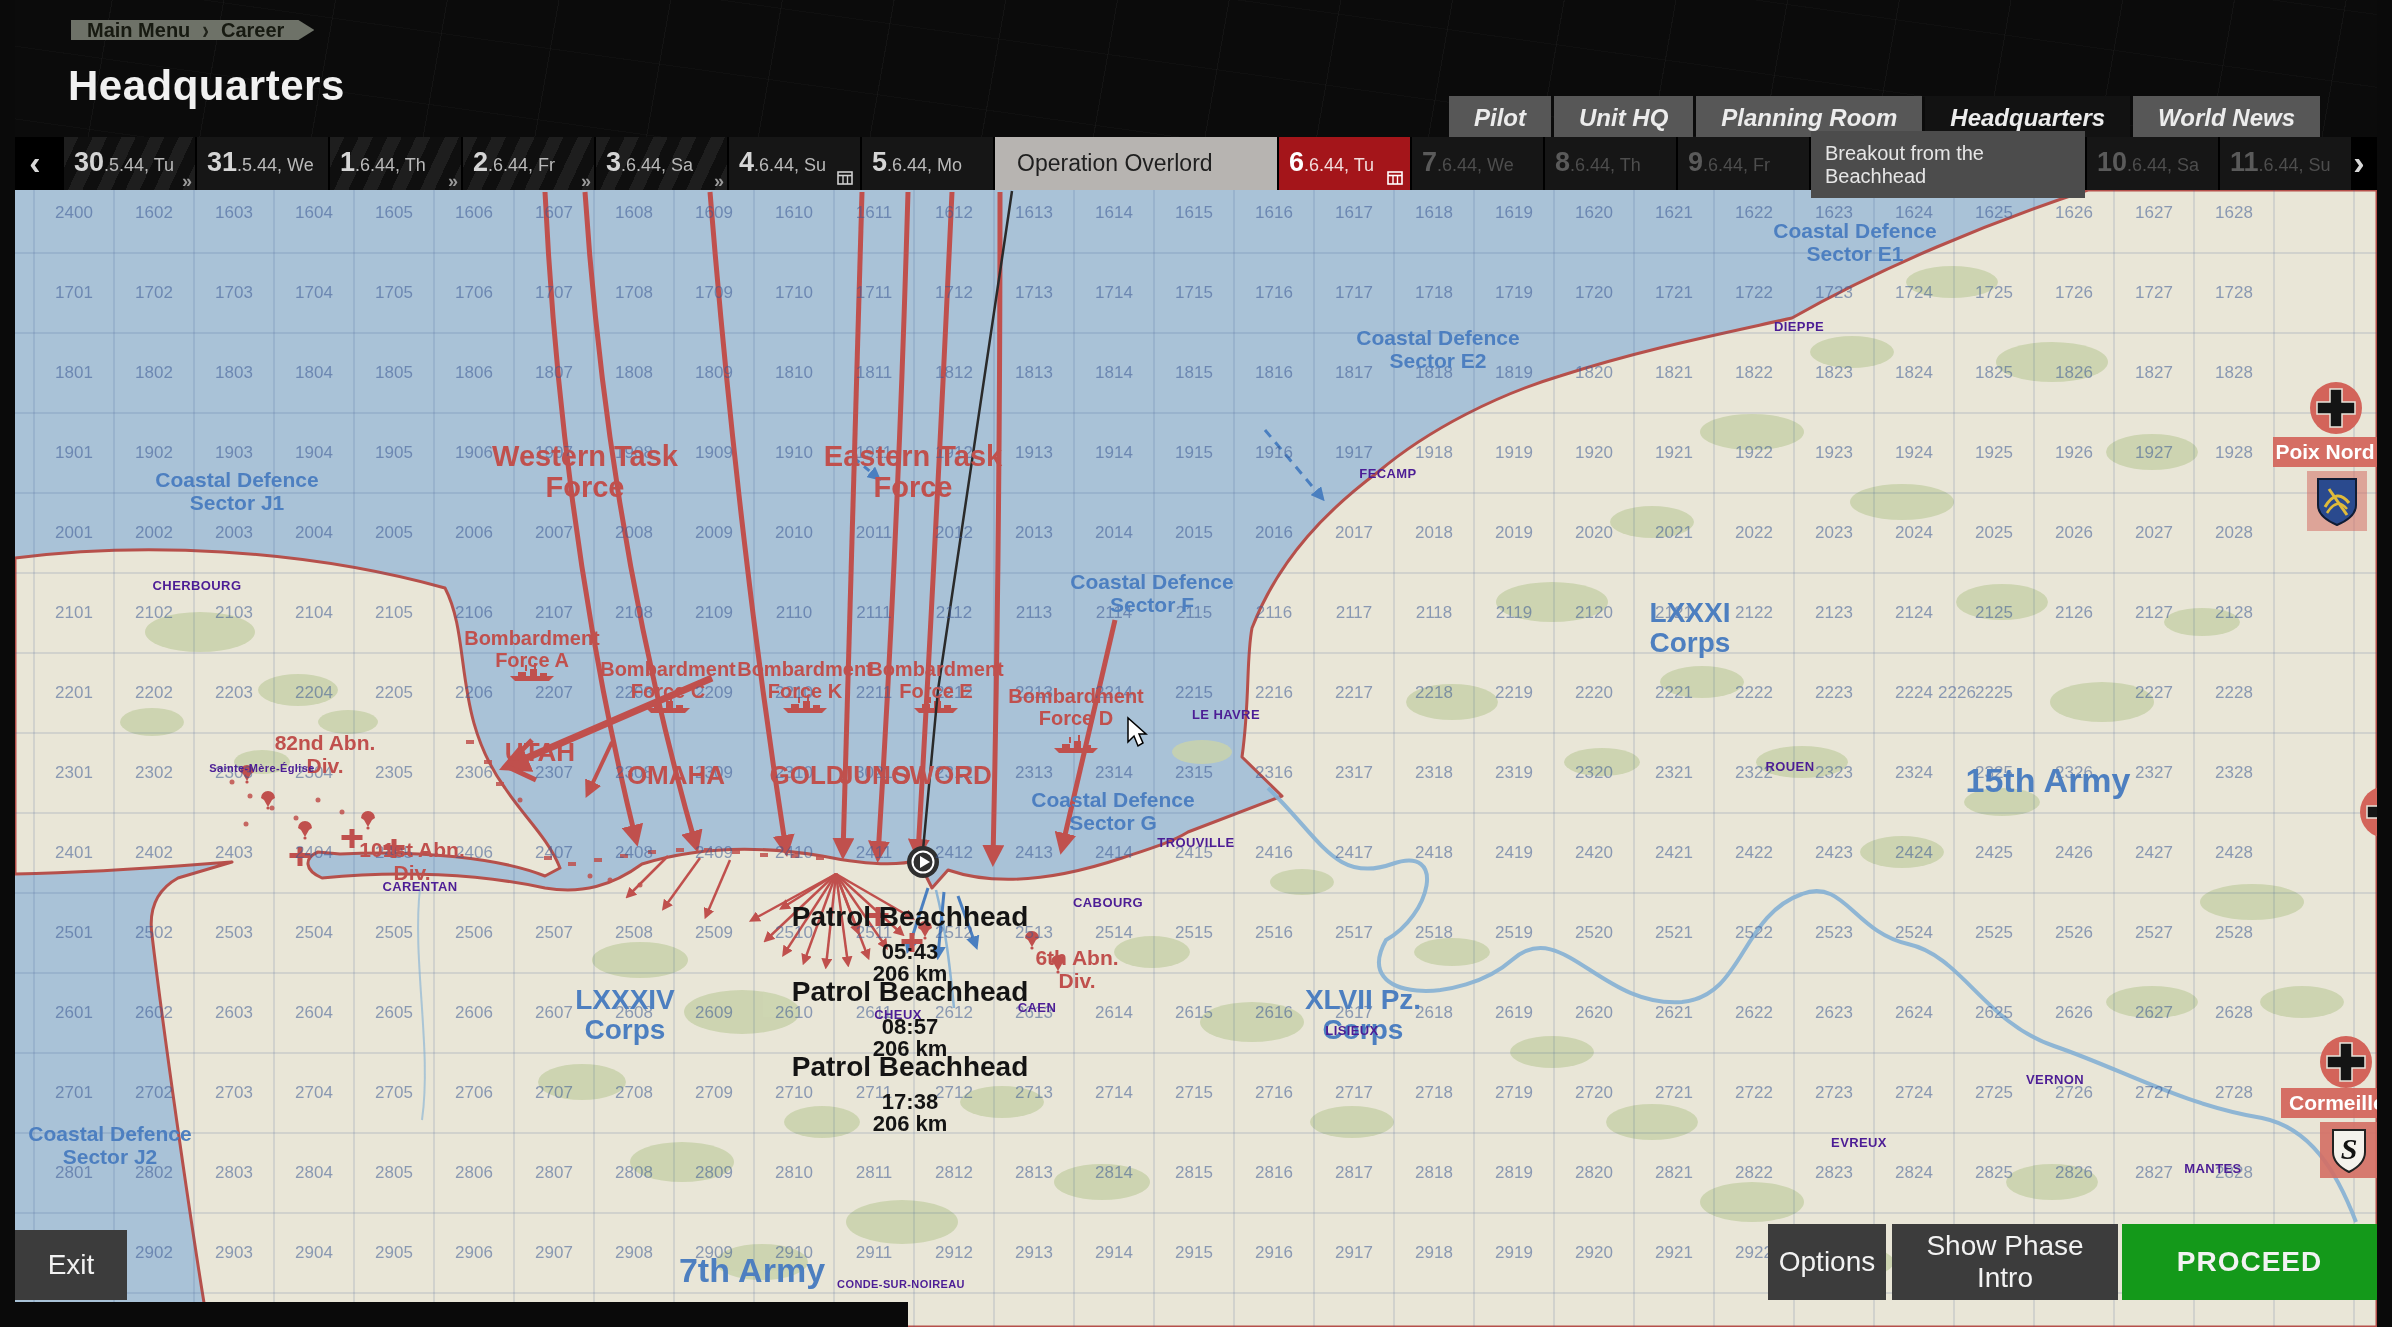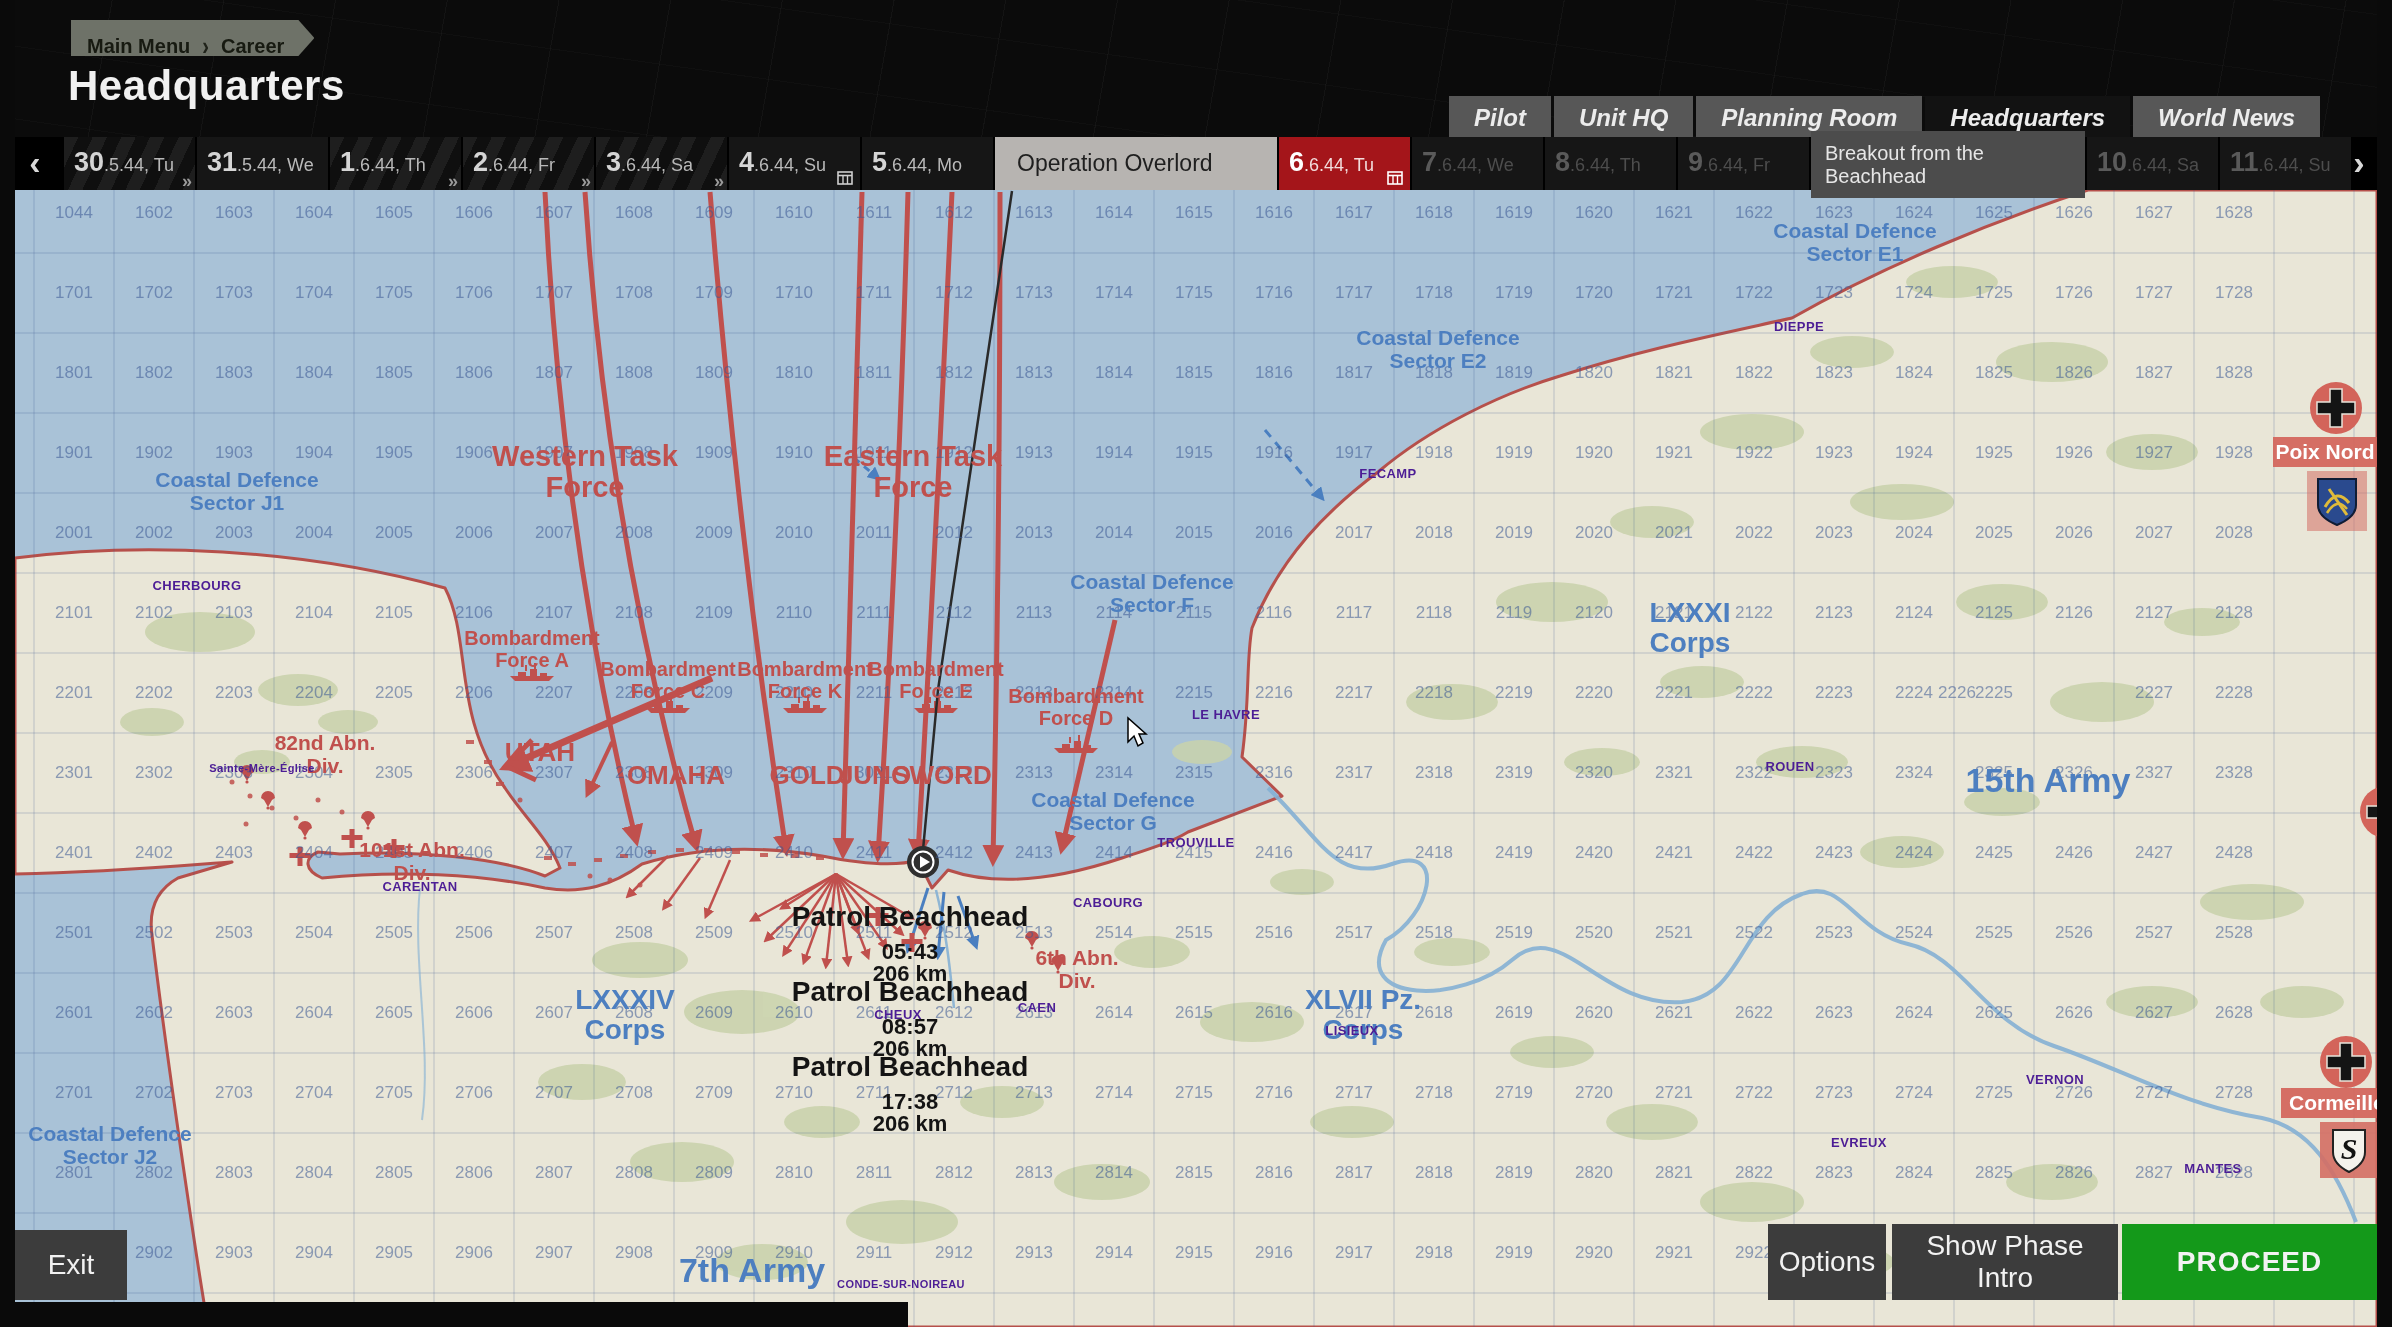--- a/index.html
+++ b/index.html
@@ -3,21 +3,21 @@
 <meta charset="utf-8">
 <style>
   html,body{margin:0;padding:0;background:#000;}
   .stage{position:relative;width:2392px;height:1327px;background:#0a0a0a;overflow:hidden;
          font-family:"Liberation Sans",sans-serif;}
   
   .topbar{position:absolute;left:0;top:0;width:2392px;height:190px;background:#0b0b0b;
     background-image:repeating-linear-gradient(100deg,rgba(255,255,255,.035) 0 1px,transparent 1px 110px),
                      repeating-linear-gradient(8deg,rgba(255,255,255,.02) 0 1px,transparent 1px 72px);}
   .breadcrumb{position:absolute;left:71px;top:20px;height:20px;display:flex;align-items:center;
-    background:#6e7268;padding:16px 30px 0 16px;font-size:20px;font-weight:bold;color:#171a11;
+    background:#6e7268;padding:0 30px 0 16px;font-size:20px;font-weight:bold;color:#171a11;
     clip-path:polygon(0 0,calc(100% - 16px) 0,100% 50%,calc(100% - 16px) 100%,0 100%);}
   .breadcrumb .sep{margin:0 12px;font-size:20px;color:#20231a;transform:scaleY(1.3);}
   .page-title{position:absolute;left:68px;top:62px;font-size:42px;font-weight:bold;color:#f0f0f0;letter-spacing:.5px;}
   .tabs{position:absolute;top:96px;right:72px;display:flex;gap:3px;height:43px;}
   .tab{background:#575757;color:#ececec;font-style:italic;font-weight:bold;font-size:24px;
        padding:0 25px;line-height:43px;cursor:default;}
   .tab.active{background:#121212;}
   
   .timeline{position:absolute;left:0;top:137px;width:2392px;height:53px;background:#000;}
   .tnav{position:absolute;top:0;width:34px;height:53px;color:#d8d8d8;font-size:34px;font-weight:bold;
@@ -353,21 +353,21 @@
         <path d="M-16,-20 H16 V2 Q16,14 0,22 Q-16,14 -16,2 Z" fill="#f4f2ec" stroke="#222" stroke-width="2"></path>
         <text id="emblem-letter" y="9" text-anchor="middle" font-family="Liberation Serif, serif" font-weight="bold" font-style="italic" font-size="30" fill="#111">S</text>
       </g>
 
       <g transform="translate(1128,718)">
         <path d="M0,0 L0,24 L6,18 L10,28 L15,25 L11,16 L18,16 Z" fill="#ffffff" stroke="#000" stroke-width="1.5"></path>
       </g>
     </svg>
 
     <div class="overlay" id="gridnums">
-        <div class="gridnum" style="left: 59px; top: 23px;">1044</div>
+        <div class="gridnum" style="left: 59px; top: 23px;">2400</div>
         <div class="gridnum" style="left: 139px; top: 23px;">1602</div>
         <div class="gridnum" style="left: 219px; top: 23px;">1603</div>
         <div class="gridnum" style="left: 299px; top: 23px;">1604</div>
         <div class="gridnum" style="left: 379px; top: 23px;">1605</div>
         <div class="gridnum" style="left: 459px; top: 23px;">1606</div>
         <div class="gridnum" style="left: 539px; top: 23px;">1607</div>
         <div class="gridnum" style="left: 619px; top: 23px;">1608</div>
         <div class="gridnum" style="left: 699px; top: 23px;">1609</div>
         <div class="gridnum" style="left: 779px; top: 23px;">1610</div>
         <div class="gridnum" style="left: 859px; top: 23px;">1611</div>

